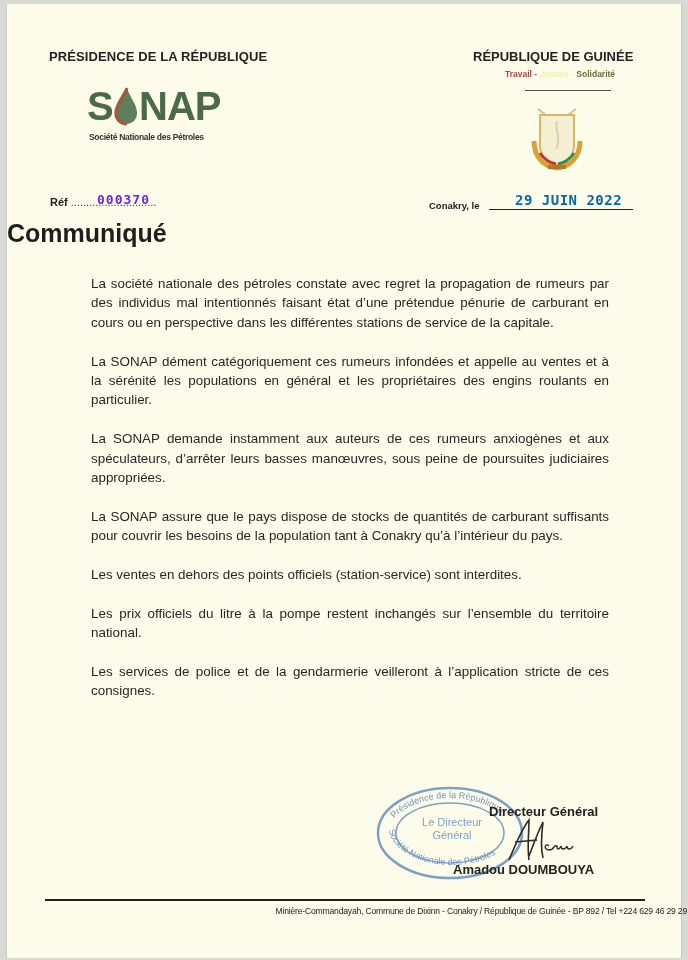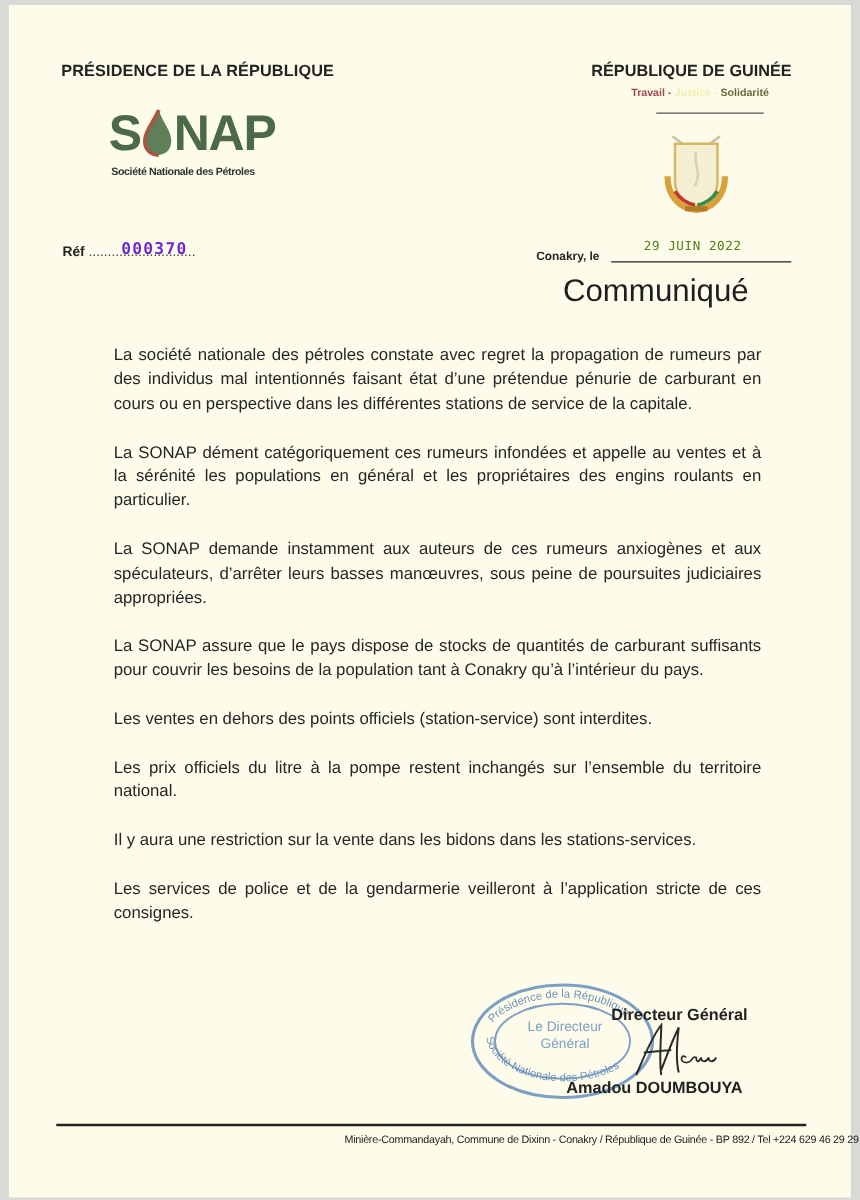--- a/index.html
+++ b/index.html
@@ -53,26 +53,26 @@
     position:absolute; left:90px; top:188px; color:#6d28d9; font-family:"DejaVu Sans Mono", monospace;
     font-size:13px; font-weight:bold; letter-spacing:1px;
   }
   .place {
     position:absolute; left:422px; top:196px; font-size:9.5px; font-weight:bold; color:#222;
   }
   .date-line {
     position:absolute; left:482px; top:205px; width:144px; height:1px; background:#222;
   }
   .date-stamp {
-    position:absolute; left:508px; top:188px; color:#4d7c0f; font-family:"DejaVu Sans Mono", monospace;
-    font-size:10px; font-weight:normal; letter-spacing:0.5px;
+    position:absolute; left:508px; top:188px; color:#0369a1; font-family:"DejaVu Sans Mono", monospace;
+    font-size:14px; font-weight:bold; letter-spacing:0.5px;
   }
   .title {
-    position:absolute; left:0; width:592px; top:215px; text-align:right;
-    font-size:25px; font-weight:normal; color:#1e1e1e;
+    position:absolute; left:0; width:592px; top:215px; text-align:left;
+    font-size:25px; font-weight:bold; color:#1e1e1e;
   }
   .body {
     position:absolute; left:84px; top:270px; width:518px;
     font-size:13.4px; line-height:19.4px; color:#262626; text-align:justify;
   }
   .body p { margin:0 0 19.4px 0; }
   .sig-title {
     position:absolute; left:482px; top:800px; font-size:13px; font-weight:bold; color:#222;
   }
   .sig-name {
@@ -143,21 +143,20 @@
 
   <div class="title">Communiqué</div>
 
   <div class="body">
     <p>La société nationale des pétroles constate avec regret la propagation de rumeurs par des individus mal intentionnés faisant état d’une prétendue pénurie de carburant en cours ou en perspective dans les différentes stations de service de la capitale.</p>
     <p>La SONAP dément catégoriquement ces rumeurs infondées et appelle au ventes et à la sérénité les populations en général et les propriétaires des engins roulants en particulier.</p>
     <p>La SONAP demande instamment aux auteurs de ces rumeurs anxiogènes et aux spéculateurs, d’arrêter leurs basses manœuvres, sous peine de poursuites judiciaires appropriées.</p>
     <p>La SONAP assure que le pays dispose de stocks de quantités de carburant suffisants pour couvrir les besoins de la population tant à Conakry qu’à l’intérieur du pays.</p>
     <p>Les ventes en dehors des points officiels (station-service) sont interdites.</p>
     <p>Les prix officiels du litre à la pompe restent inchangés sur l’ensemble du territoire national.</p>
-    <p>Il y aura une restriction sur la vente dans les bidons dans les stations-services.</p>
     <p>Les services de police et de la gendarmerie veilleront à l’application stricte de ces consignes.</p>
   </div>
 
   <svg class="stamp" viewBox="0 0 150 98">
     <ellipse cx="75" cy="49" rx="72" ry="45" fill="none" stroke="#7e9fc4" stroke-width="2.5"></ellipse>
     <ellipse cx="75" cy="49" rx="54" ry="30" fill="none" stroke="#7e9fc4" stroke-width="1.5"></ellipse>
     <defs>
       <path id="ringTop" d="M12 52 A63 38 0 0 1 138 52"></path>
       <path id="ringBot" d="M14 40 A63 38 0 0 0 136 56"></path>
     </defs>

